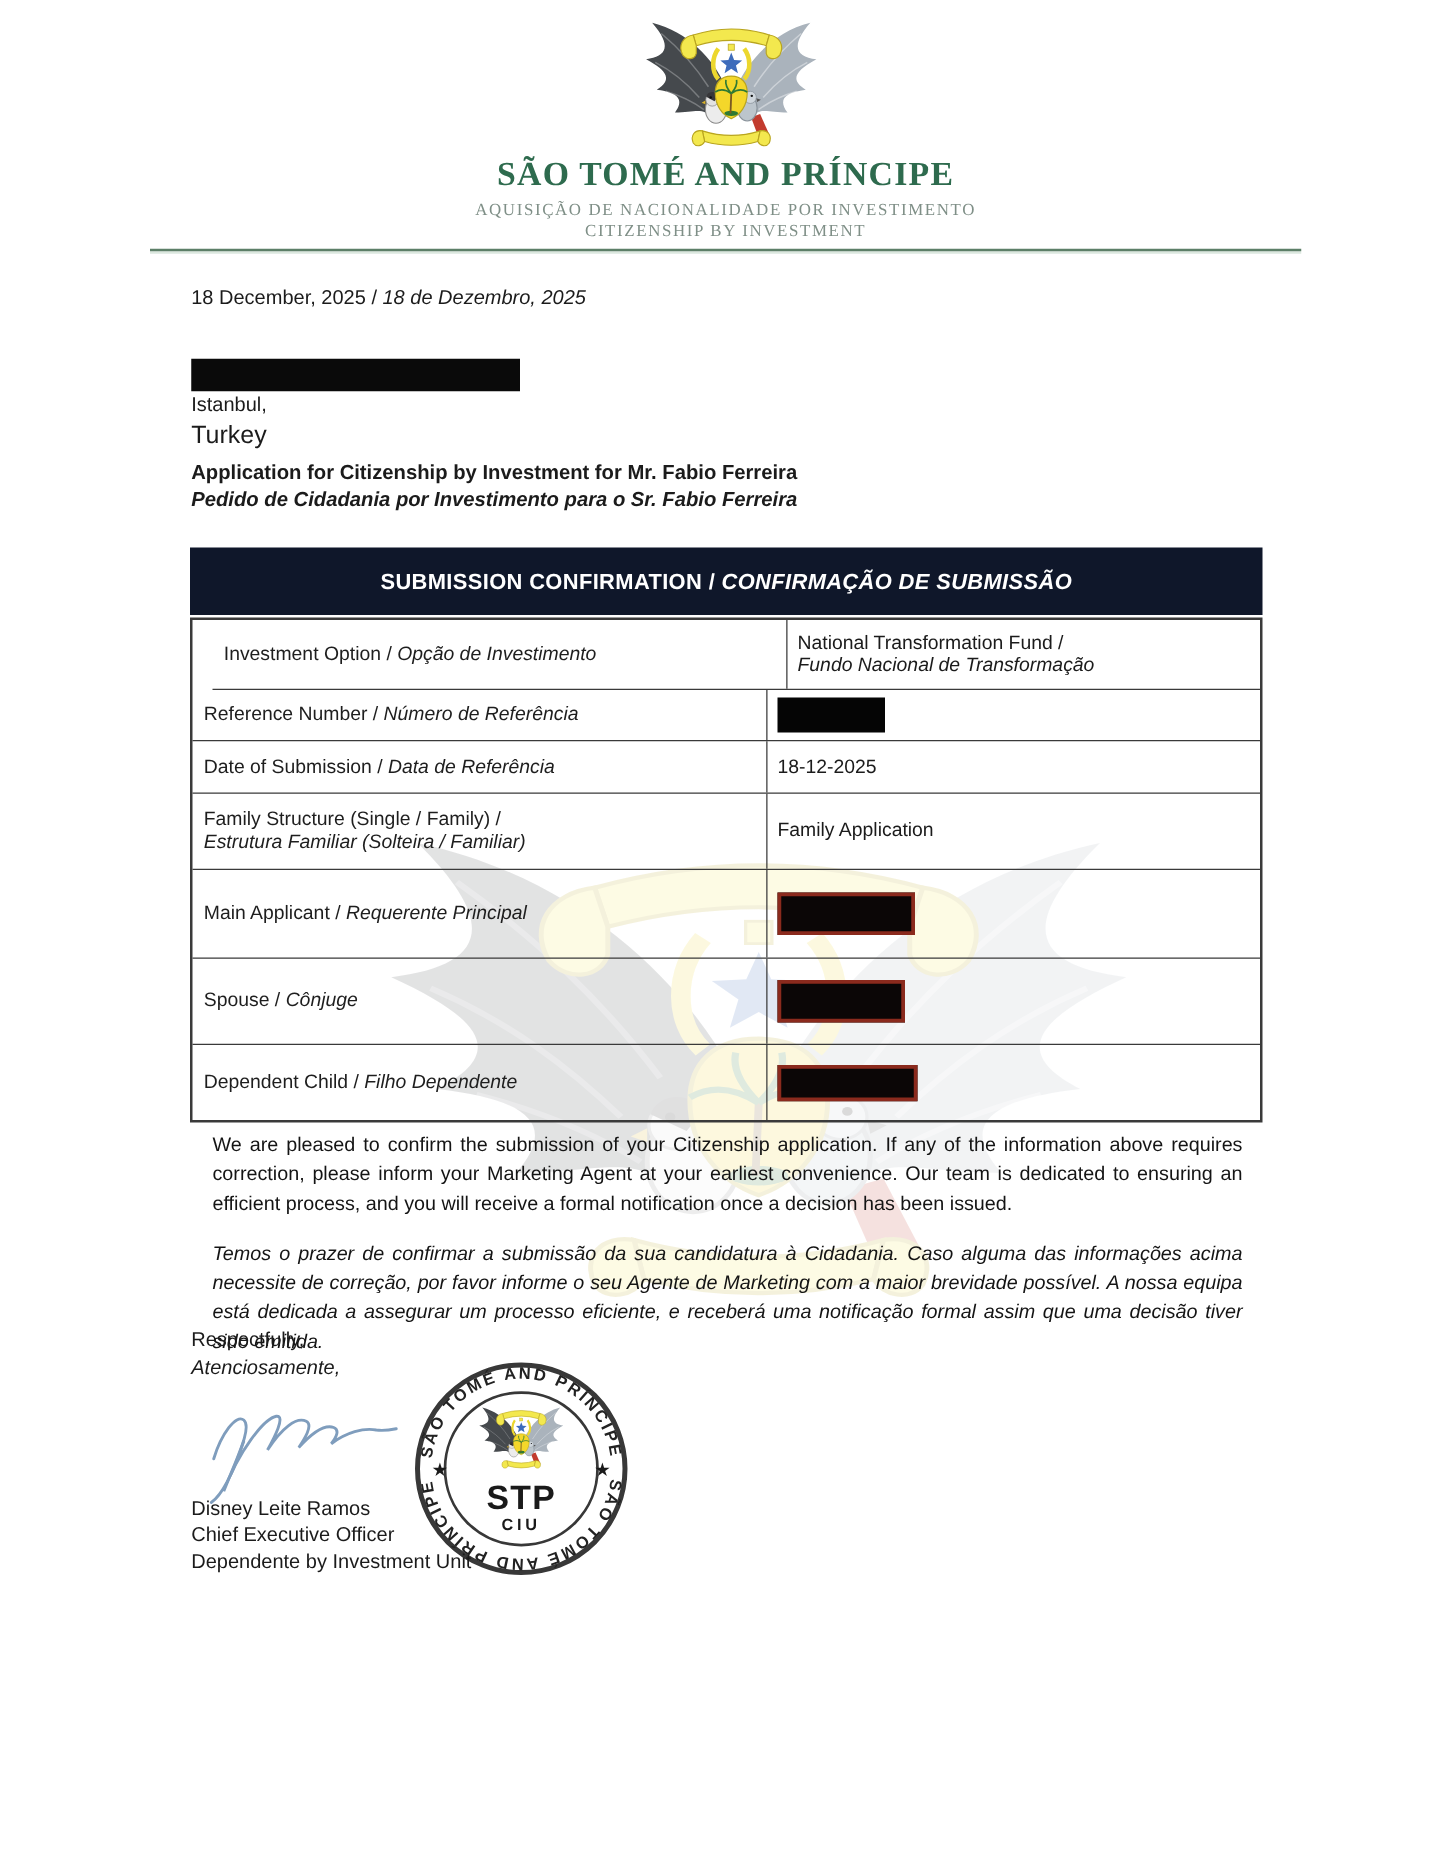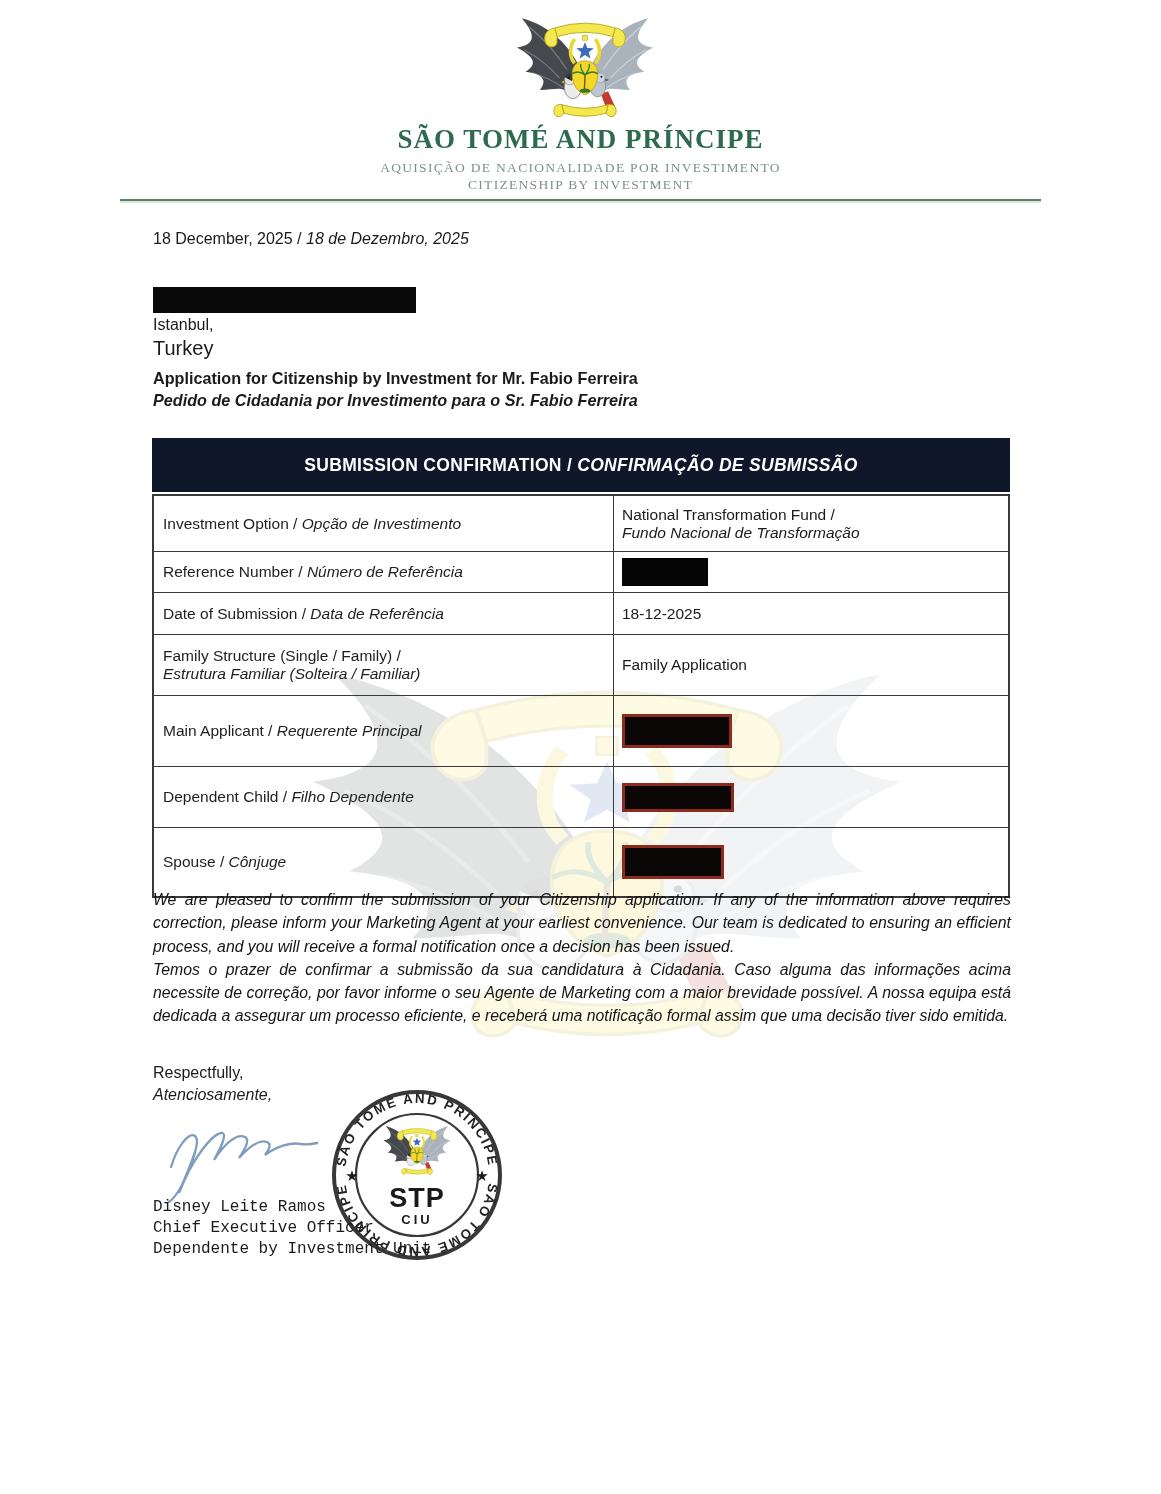--- a/index.html
+++ b/index.html
@@ -28,33 +28,33 @@
   
   .tbl{left:152px;top:438px;width:858px;}
   .tbl-head{height:54px;background:#0f172a;color:#fff;font-weight:bold;font-size:17.5px;
             line-height:54px;text-align:center;letter-spacing:.3px;}
   .tbl-body{margin-top:2px;border:2px solid #3a3a3a;}
   .tr{display:flex;border-bottom:1.5px solid #3a3a3a;background:transparent;}
   .tr:last-child{border-bottom:none;}
   .td-label{width:440px;border-right:1.5px solid #3a3a3a;padding:0 10px 0 9px;
             display:flex;align-items:center;font-size:15.5px;color:#1e1e1e;}
   .td-value{flex:1;padding-left:8px;display:flex;align-items:center;font-size:15.5px;}
-  .r1{height:55px;} .r2{height:40px;} .r3{height:41px;} .r4{height:60px;}
+  .r1{height:55px;margin-left:16px;} .r2{height:40px;} .r3{height:41px;} .r4{height:60px;}
   .r5{height:70px;} .r6{height:68px;} .r7{height:60px;}
   .redact-sm{width:86px;height:28px;background:#050505;}
   .redact-red{background:#0b0606;border:3px solid #8b2a1d;}
   .rr5{width:104px;height:28px;} .rr6{width:96px;height:28px;} .rr7{width:106px;height:23px;}
   
   .body-copy{left:153px;top:888px;width:858px;font-size:15.8px;line-height:23.3px;
              text-align:justify;color:#141414;}
-  .body-copy p{margin:0;font-style:italic;}
+  .body-copy p{margin:17px;}
   
   .close-en{left:153px;top:1064px;font-size:16px;}
   .close-pt{left:153px;top:1086px;font-size:16px;font-style:italic;}
-  .signer{left:153px;top:1197px;font-size:16px;line-height:21px;font-family:Liberation Mono, monospace;}
+  .signer{left:153px;top:1197px;font-size:16px;line-height:21px;}
   
   .watermark{left:292px;top:652px;width:630px;height:425px;opacity:.15;z-index:0;}
   .defs-holder{position:absolute;width:0;height:0;overflow:hidden;}
 </style>
 </head>
 <body>
 
 <svg class="defs-holder" aria-hidden="true">
   <defs>
     <g id="crest-art">
@@ -170,35 +170,35 @@
 
       <div class="tr r5">
         <div class="td-label">
           <span><span>Main Applicant</span><span> / </span><span class="it">Requerente Principal</span></span>
         </div>
         <div class="td-value">
           <div class="redact redact-red rr5"></div>
         </div>
       </div>
 
+      <div class="tr r6">
+        <div class="td-label">
+          <span><span>Spouse</span><span> / </span><span class="it">Cônjuge</span></span>
+        </div>
+        <div class="td-value">
+          <div class="redact redact-red rr6"></div>
+        </div>
+      </div>
+
       <div class="tr r7">
         <div class="td-label">
           <span><span>Dependent Child</span><span> / </span><span class="it">Filho Dependente</span></span>
         </div>
         <div class="td-value">
           <div class="redact redact-red rr7"></div>
-        </div>
-      </div>
-
-      <div class="tr r6">
-        <div class="td-label">
-          <span><span>Spouse</span><span> / </span><span class="it">Cônjuge</span></span>
-        </div>
-        <div class="td-value">
-          <div class="redact redact-red rr6"></div>
         </div>
       </div>
 
     </div>
   </div>
 
   <div class="abs z1 body-copy">
     <p>We are pleased to confirm the submission of your Citizenship application. If any of the information above requires correction, please inform your Marketing Agent at your earliest convenience. Our team is dedicated to ensuring an efficient process, and you will receive a formal notification once a decision has been issued.</p>
     <p class="it">Temos o prazer de confirmar a submissão da sua candidatura à Cidadania. Caso alguma das informações acima necessite de correção, por favor informe o seu Agente de Marketing com a maior brevidade possível. A nossa equipa está dedicada a assegurar um processo eficiente, e receberá uma notificação formal assim que uma decisão tiver sido emitida.</p>
   </div>

